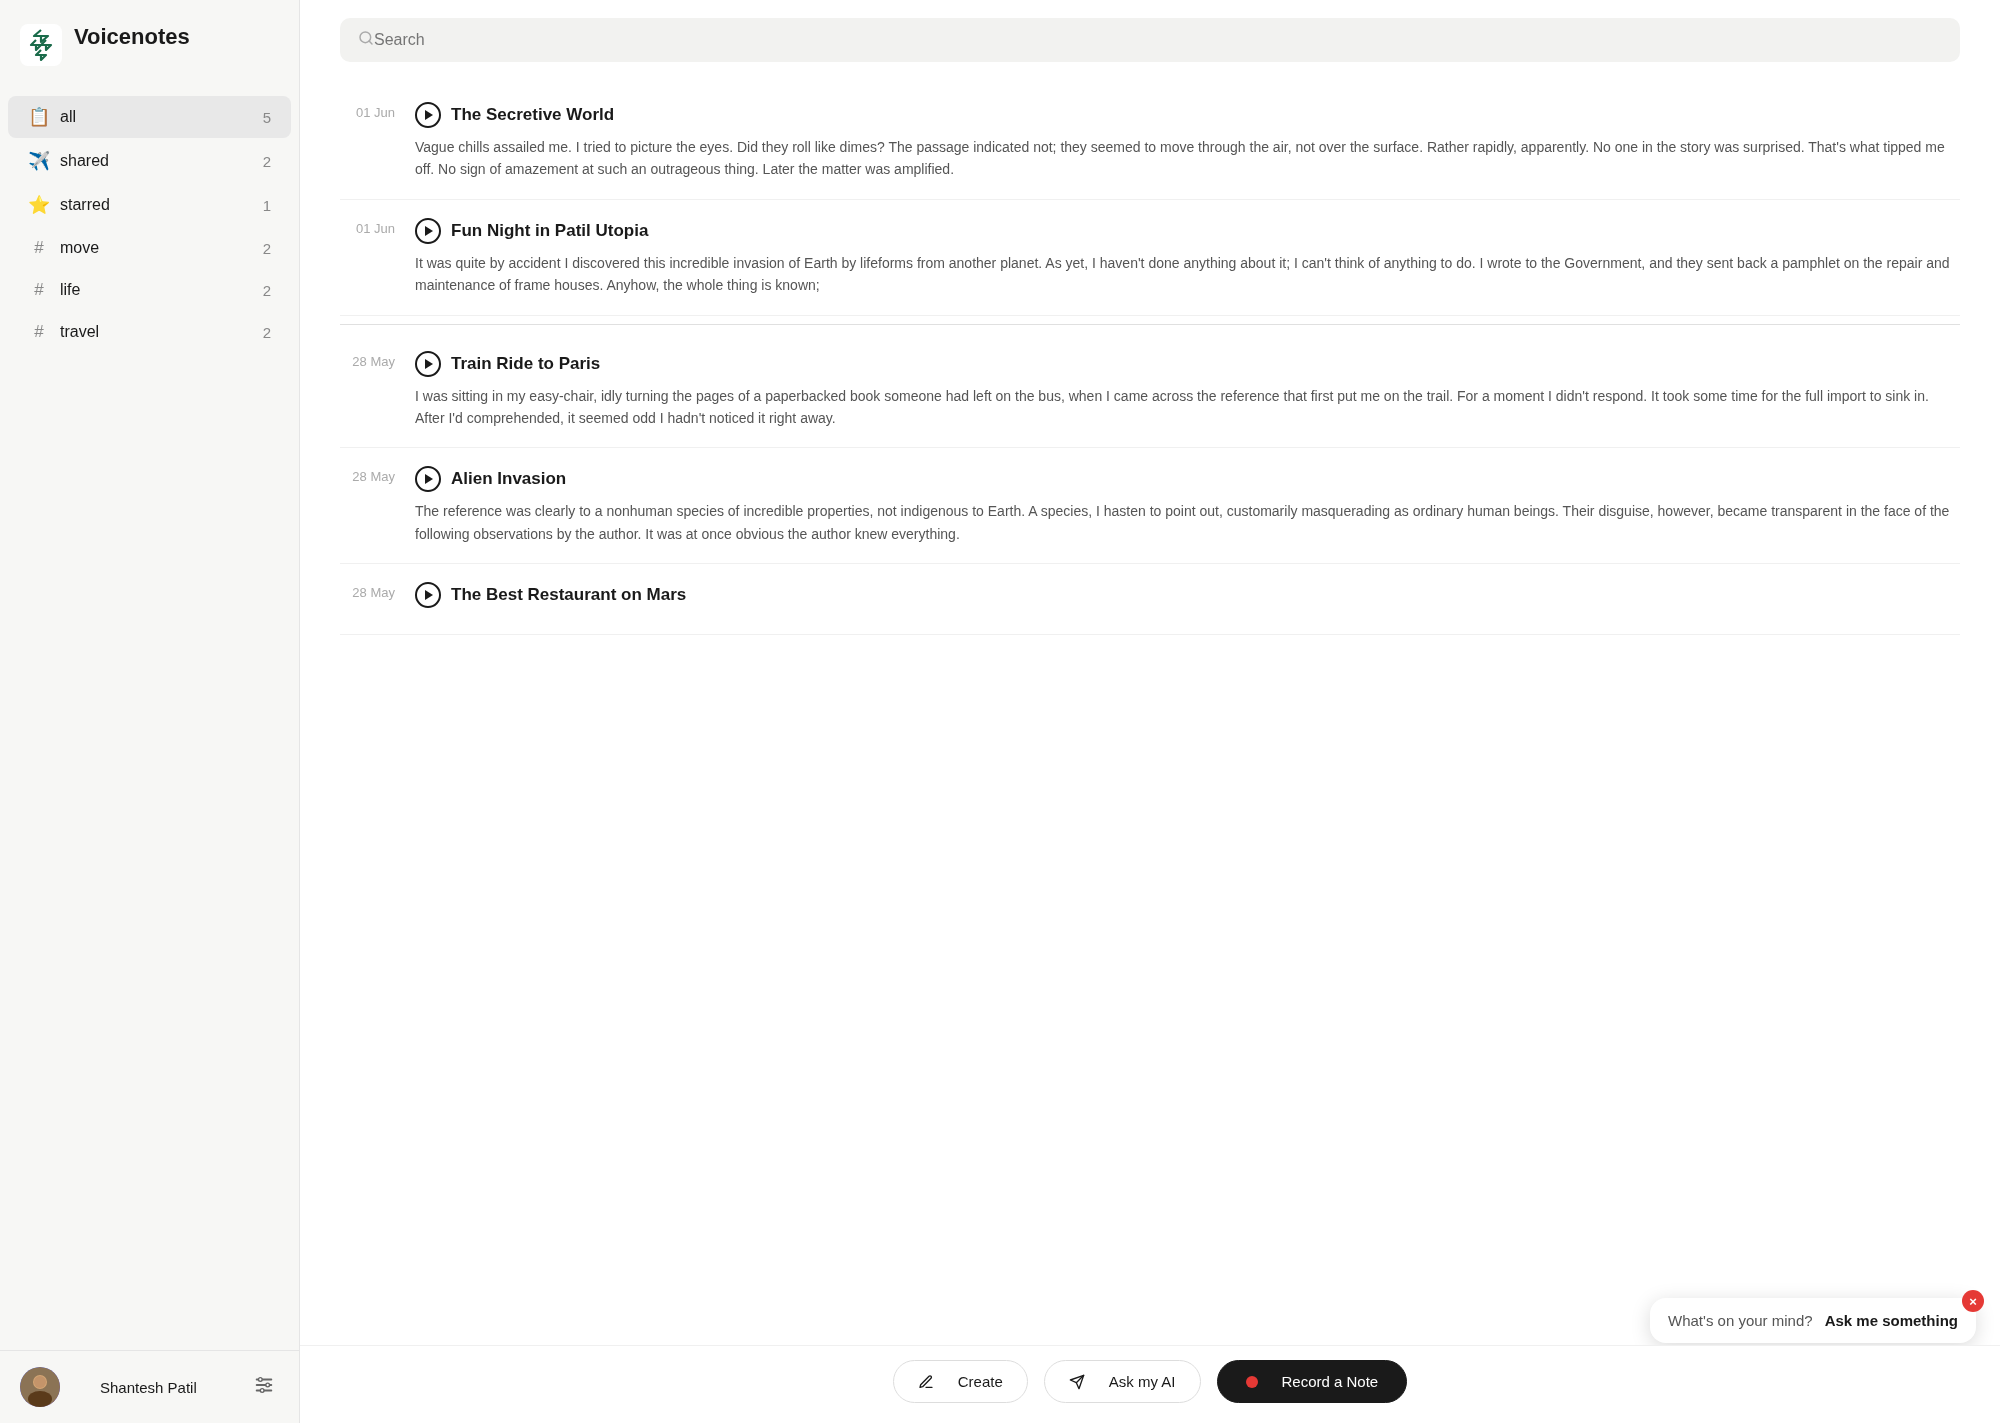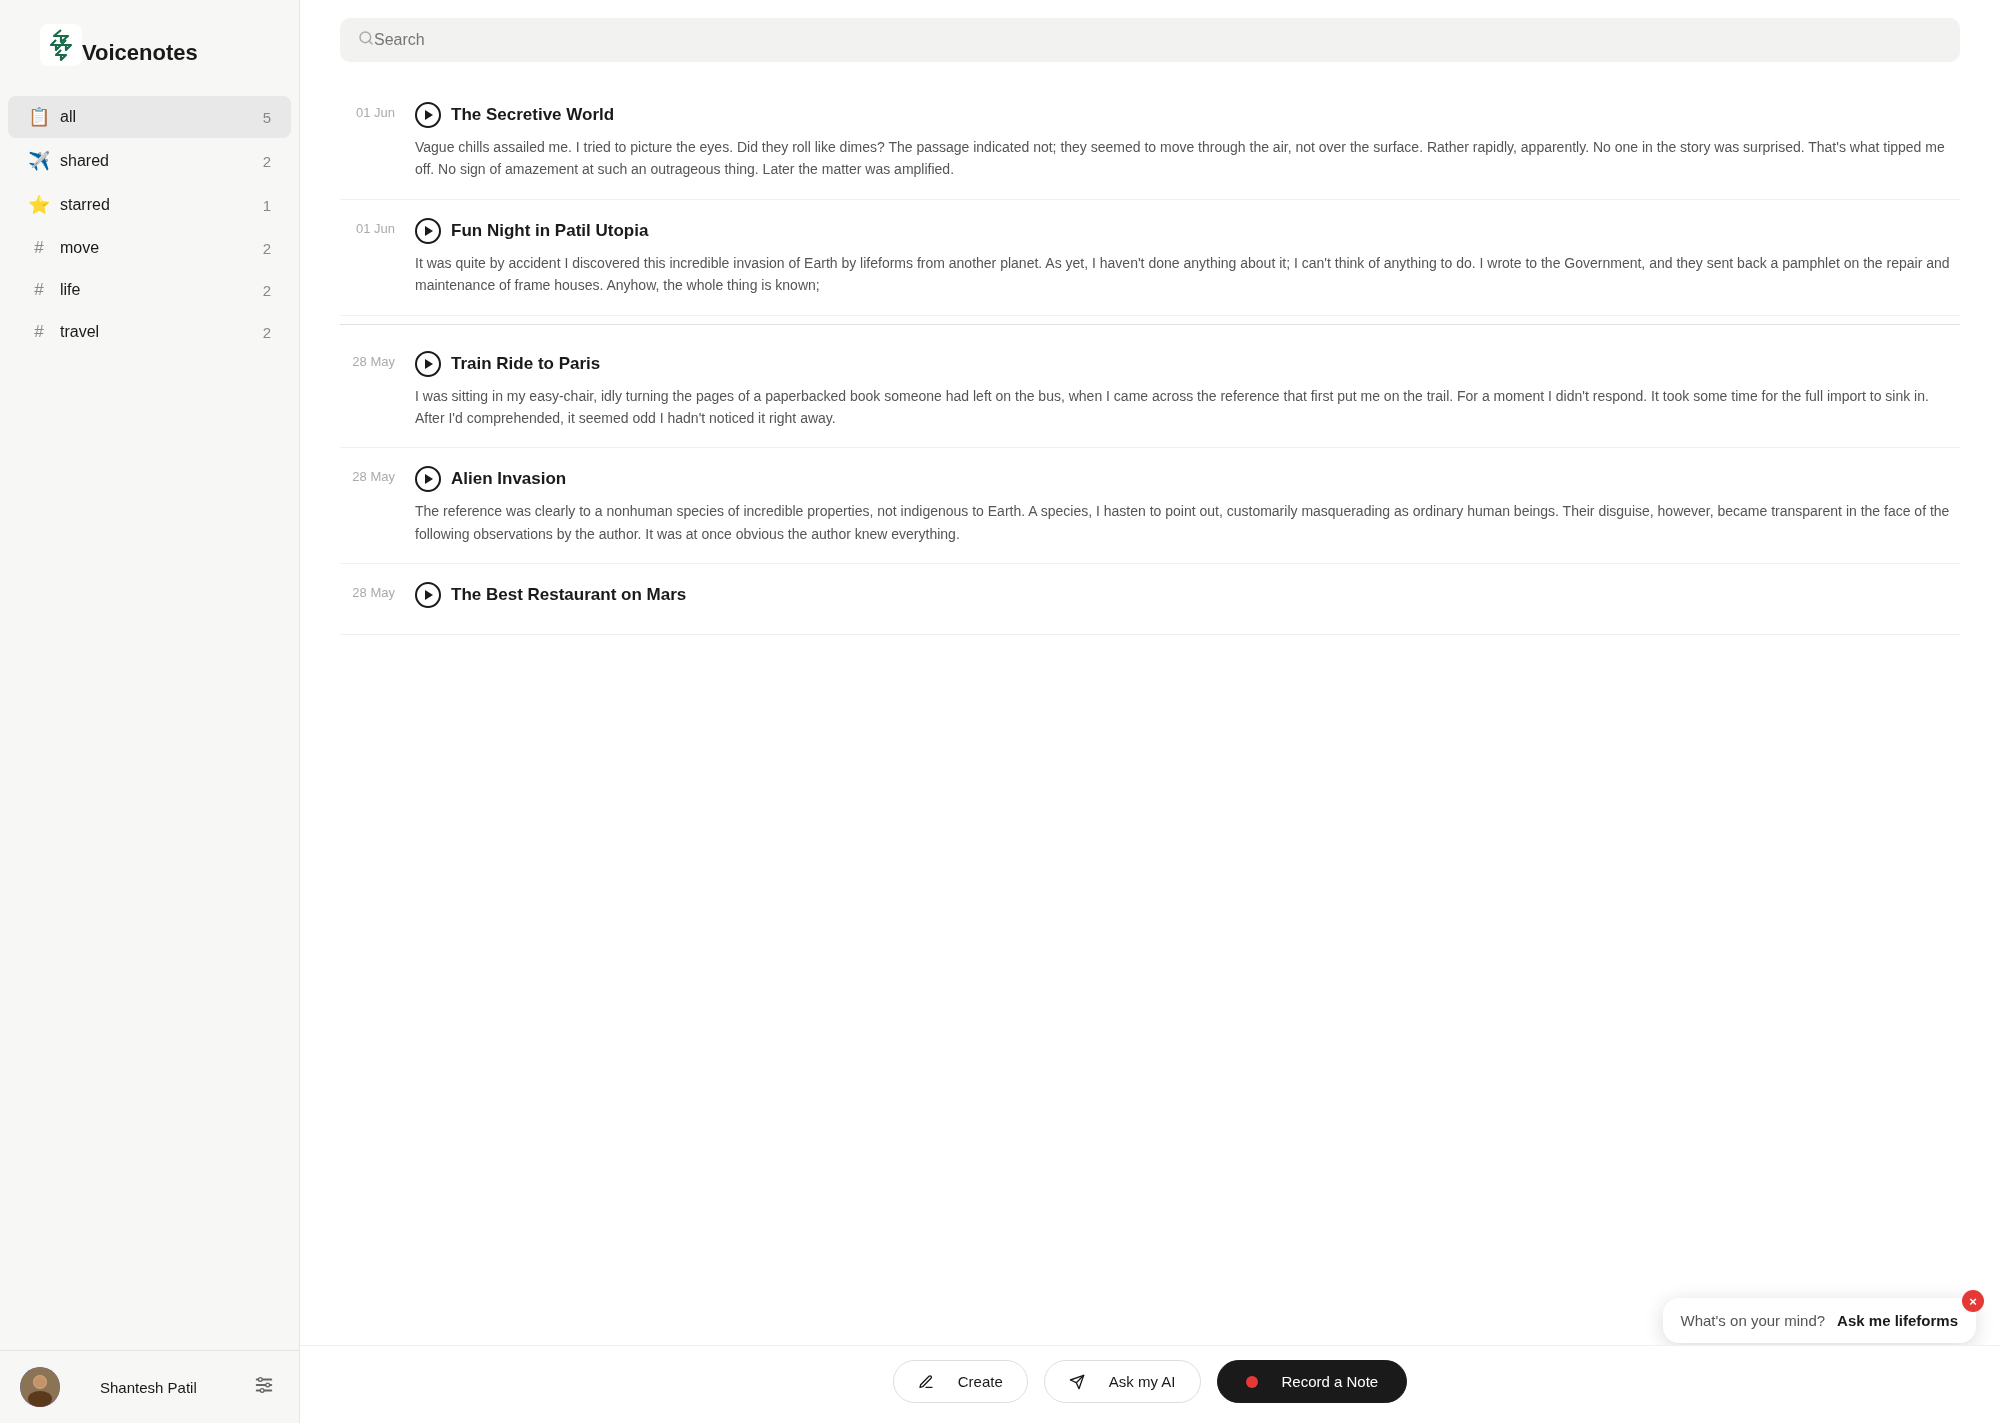--- a/index.html
+++ b/index.html
@@ -10,23 +10,23 @@
       width: 300px;
       min-width: 300px;
       background: #f7f7f5;
       display: flex;
       flex-direction: column;
       border-right: 1px solid #e5e5e5;
       height: 100vh;
     }
     .sidebar-header {
       display: flex;
-      align-items: flex-end;
+      align-items: flex-start;
+      gap: 12px;
       padding: 24px 20px 20px;
-      margin-left: 20px;
     }
     .logo-icon {
       width: 42px;
       height: 42px;
     }
     .app-title {
       font-size: 22px;
       font-weight: 700;
       color: #1a1a1a;
     }
@@ -437,21 +437,21 @@
         </div>
         <div class="note-body"></div>
       </div>
     </div>
   </div>
 </div>
 
 <div class="ai-bubble">
   <div class="ai-close-btn">×</div>
   <span class="ai-bubble-text">What's on your mind?</span>
-  <span class="ai-bubble-link">Ask me lifeforms</span>
+  <span class="ai-bubble-link">Ask me something</span>
 </div>
 
 <div class="bottom-toolbar">
   <button class="toolbar-btn">
     <svg width="16" height="16" viewBox="0 0 24 24" fill="none" stroke="#1a1a1a" stroke-width="2" stroke-linecap="round" stroke-linejoin="round">
       <path d="M12 20h9"></path>
         <path d="M16.5 3.5a2.121 2.121 0 0 1 3 3L7 19l-4 1 1-4L16.5 3.5z"></path>
     </svg>
     <span>Create</span>
   </button>

